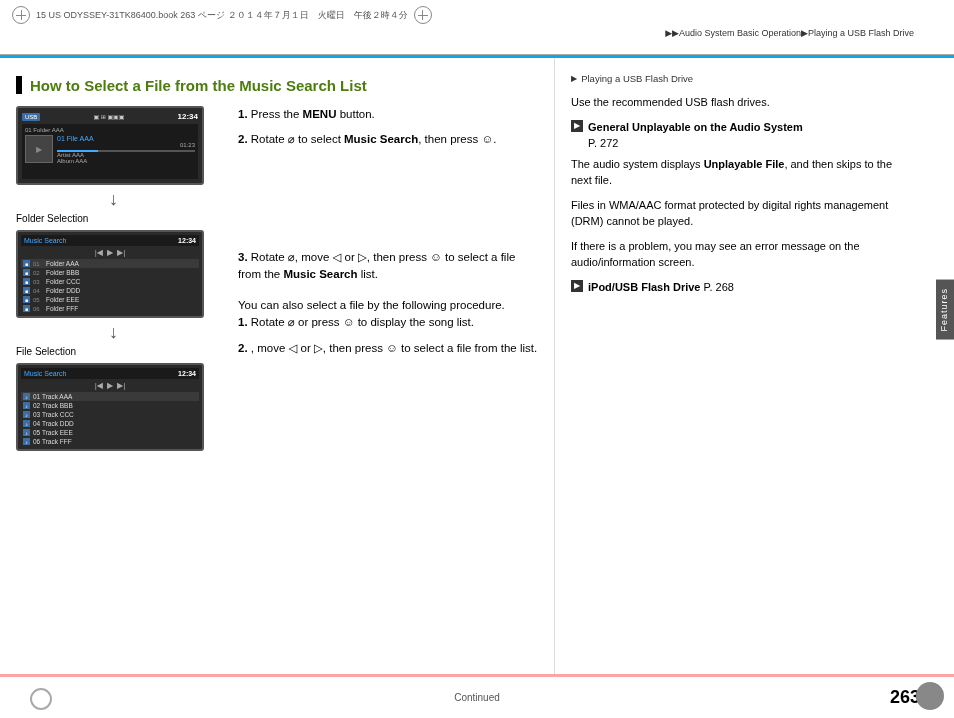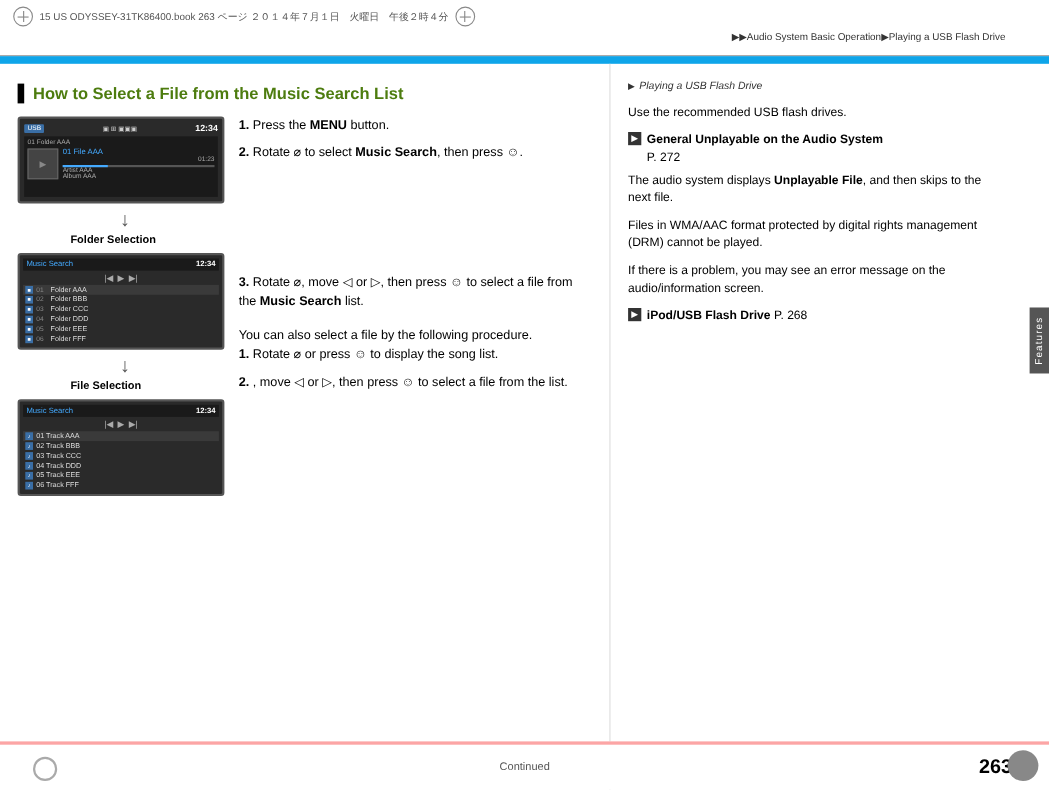--- a/index.html
+++ b/index.html
@@ -13,21 +13,21 @@
       overflow: hidden;
       position: relative;
     }
 
     
     .header-bar {
       position: absolute;
       top: 0; left: 0; right: 0;
       height: 58px;
       background: #fff;
-      border-bottom: 7px solid #0ea5e9;
+      border-bottom: 3px solid #0ea5e9;
     }
     .header-top-line {
       font-size: 9px;
       color: #555;
       padding: 6px 12px 2px 12px;
       display: flex;
       align-items: center;
       gap: 6px;
     }
     .header-crosshair {
@@ -113,21 +113,21 @@
     }
     .section-title {
       font-size: 15px;
       font-weight: bold;
       color: #4d7c0f;
     }
 
     
     .left-columns {
       display: flex;
-      gap: 6px;
+      gap: 27px;
     }
 
     
     .screenshots-col {
       width: 195px;
       flex-shrink: 0;
     }
 
     .screen-mockup {
       width: 188px;
@@ -270,24 +270,23 @@
 
     .arrow-down {
       text-align: center;
       font-size: 18px;
       color: #555;
       margin: 3px 0;
       font-weight: bold;
     }
     .label-text {
       font-size: 10px;
-      font-weight: bold;
+      font-weight: normal;
       margin-bottom: 6px;
       margin-top: 2px;
-      margin-left: 48px;
     }
 
     
     .instructions-col {
       flex: 1;
       font-size: 11.5px;
       line-height: 1.5;
     }
     .step {
       margin-bottom: 8px;
@@ -313,21 +312,20 @@
       gap: 4px;
       font-size: 9.5px;
       color: #333;
       margin-bottom: 8px;
     }
     .right-triangle {
       font-size: 8px;
     }
     .right-section-title {
       font-size: 9.5px;
-      font-style: italic;
     }
     .right-content p {
       margin-bottom: 8px;
       font-size: 11px;
       line-height: 1.5;
     }
     .right-ref {
       display: flex;
       align-items: flex-start;
       gap: 5px;

